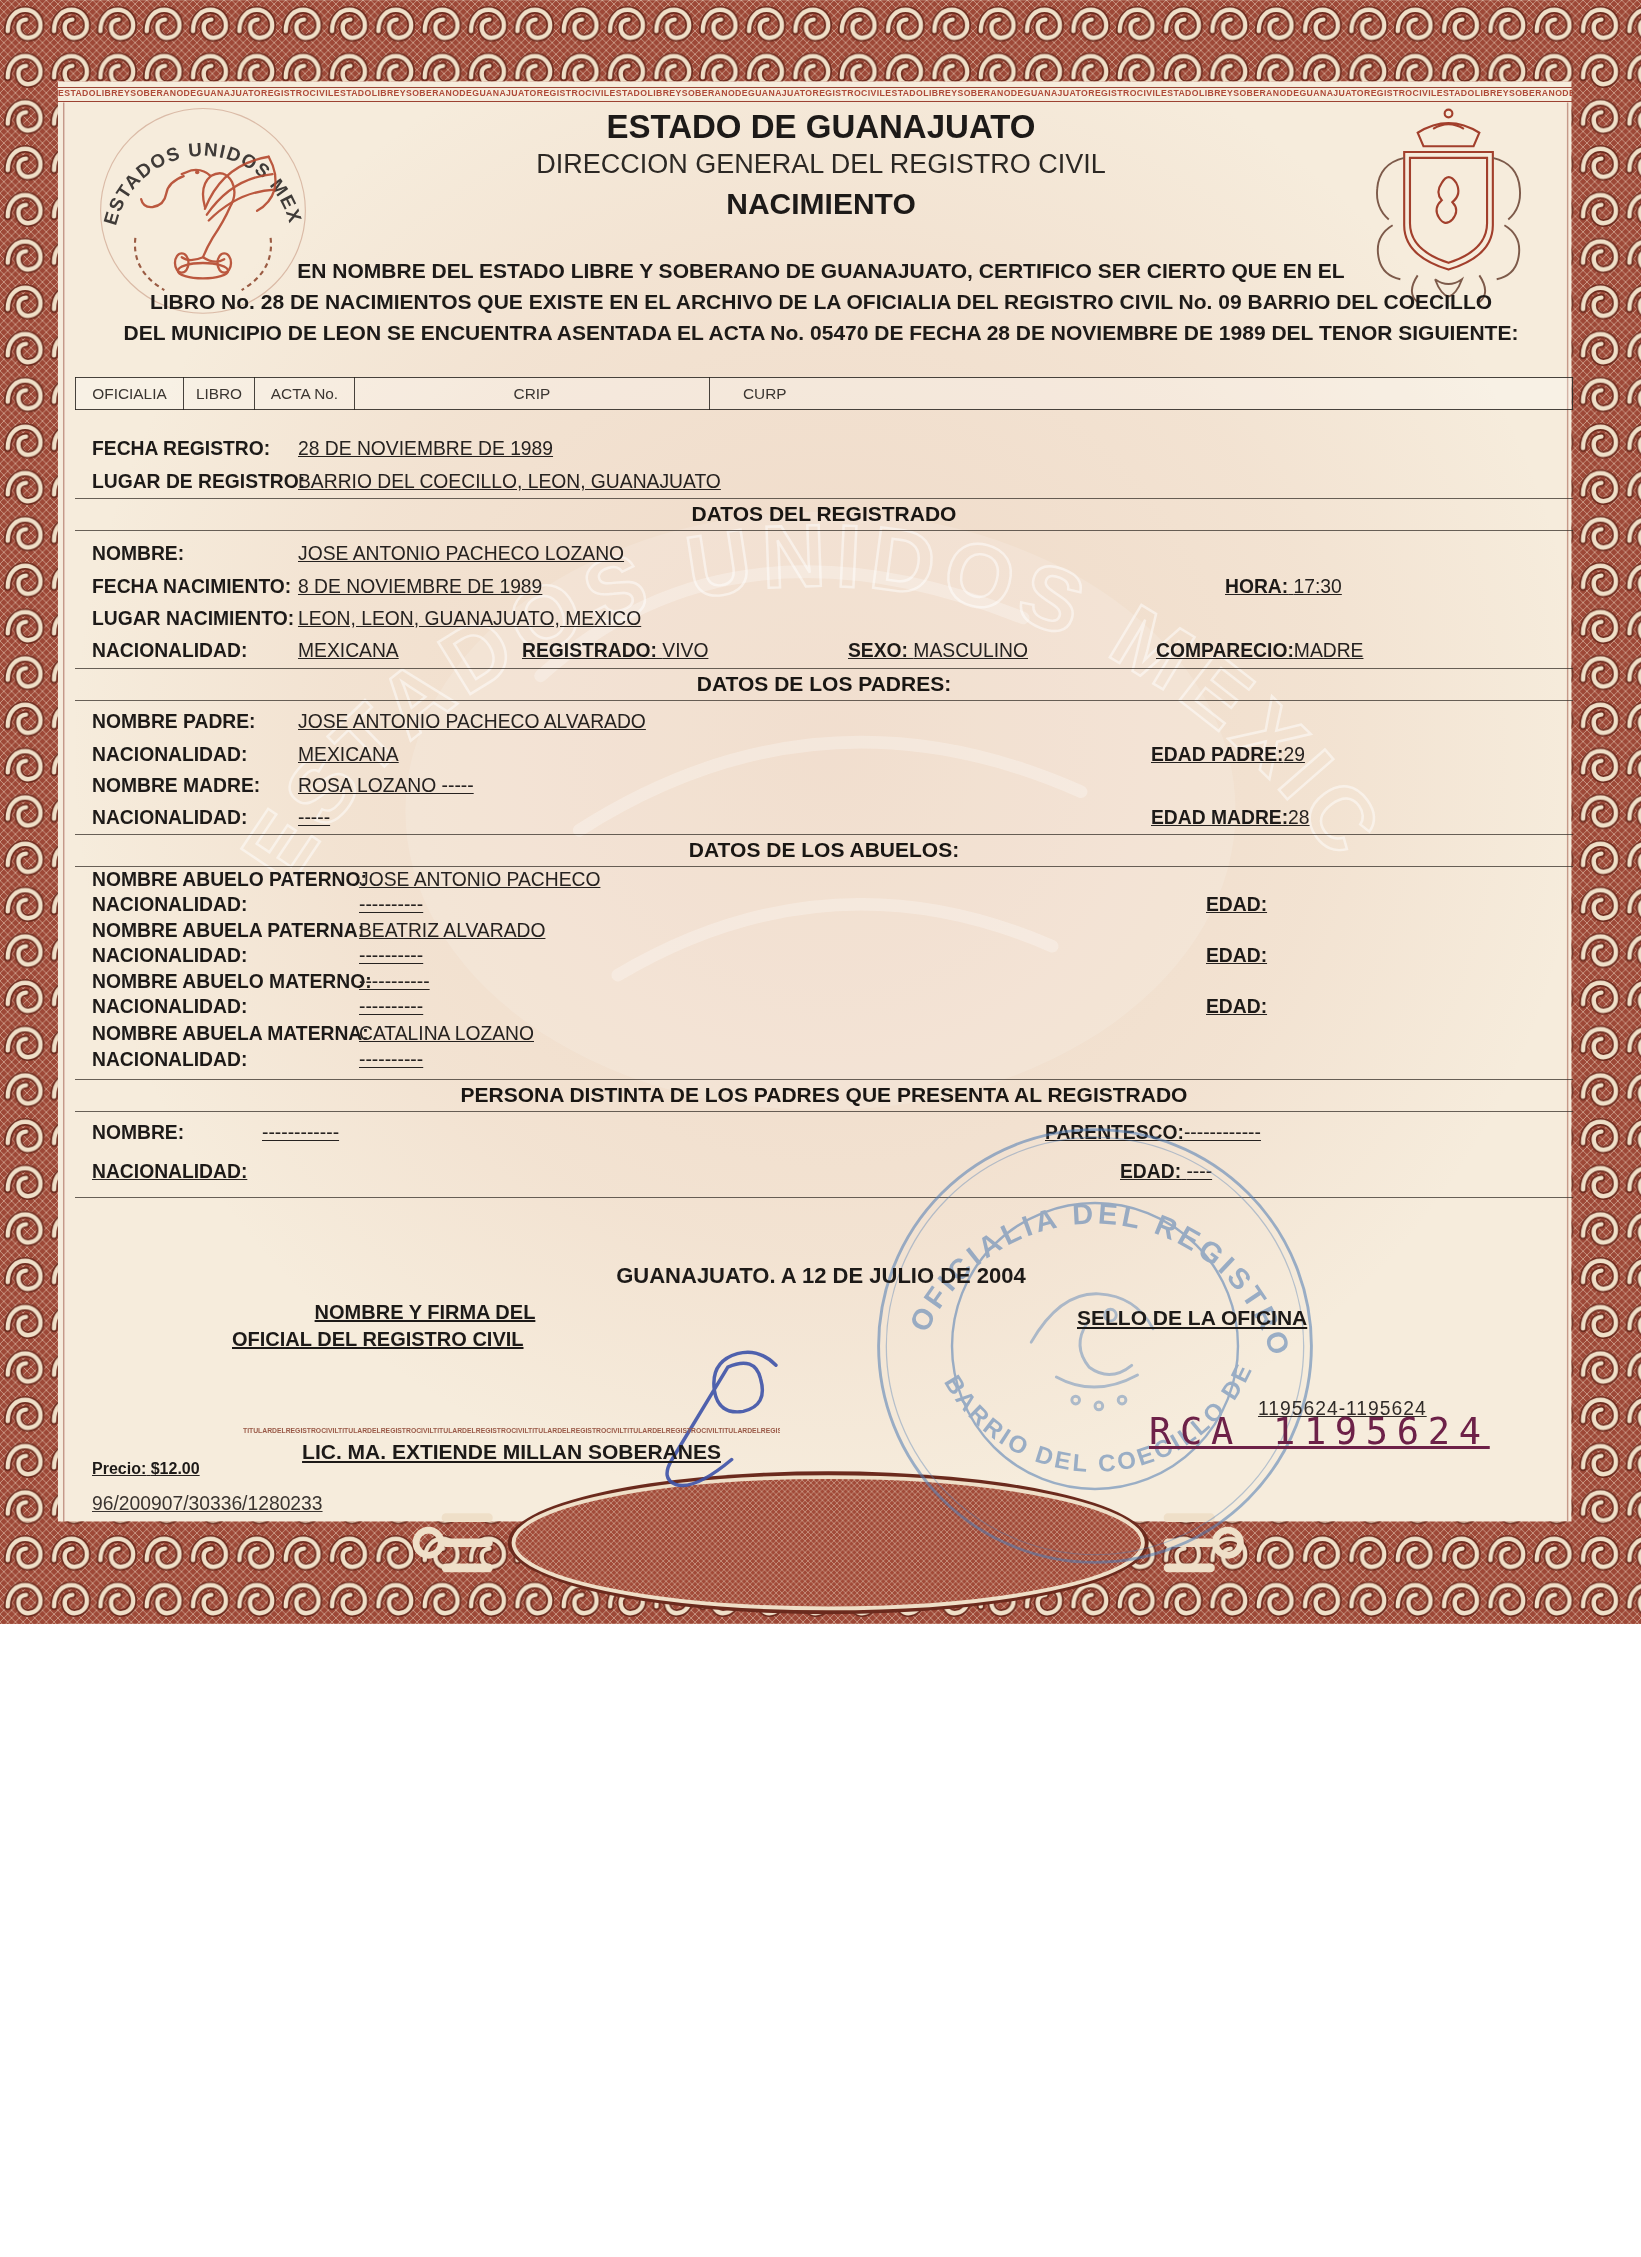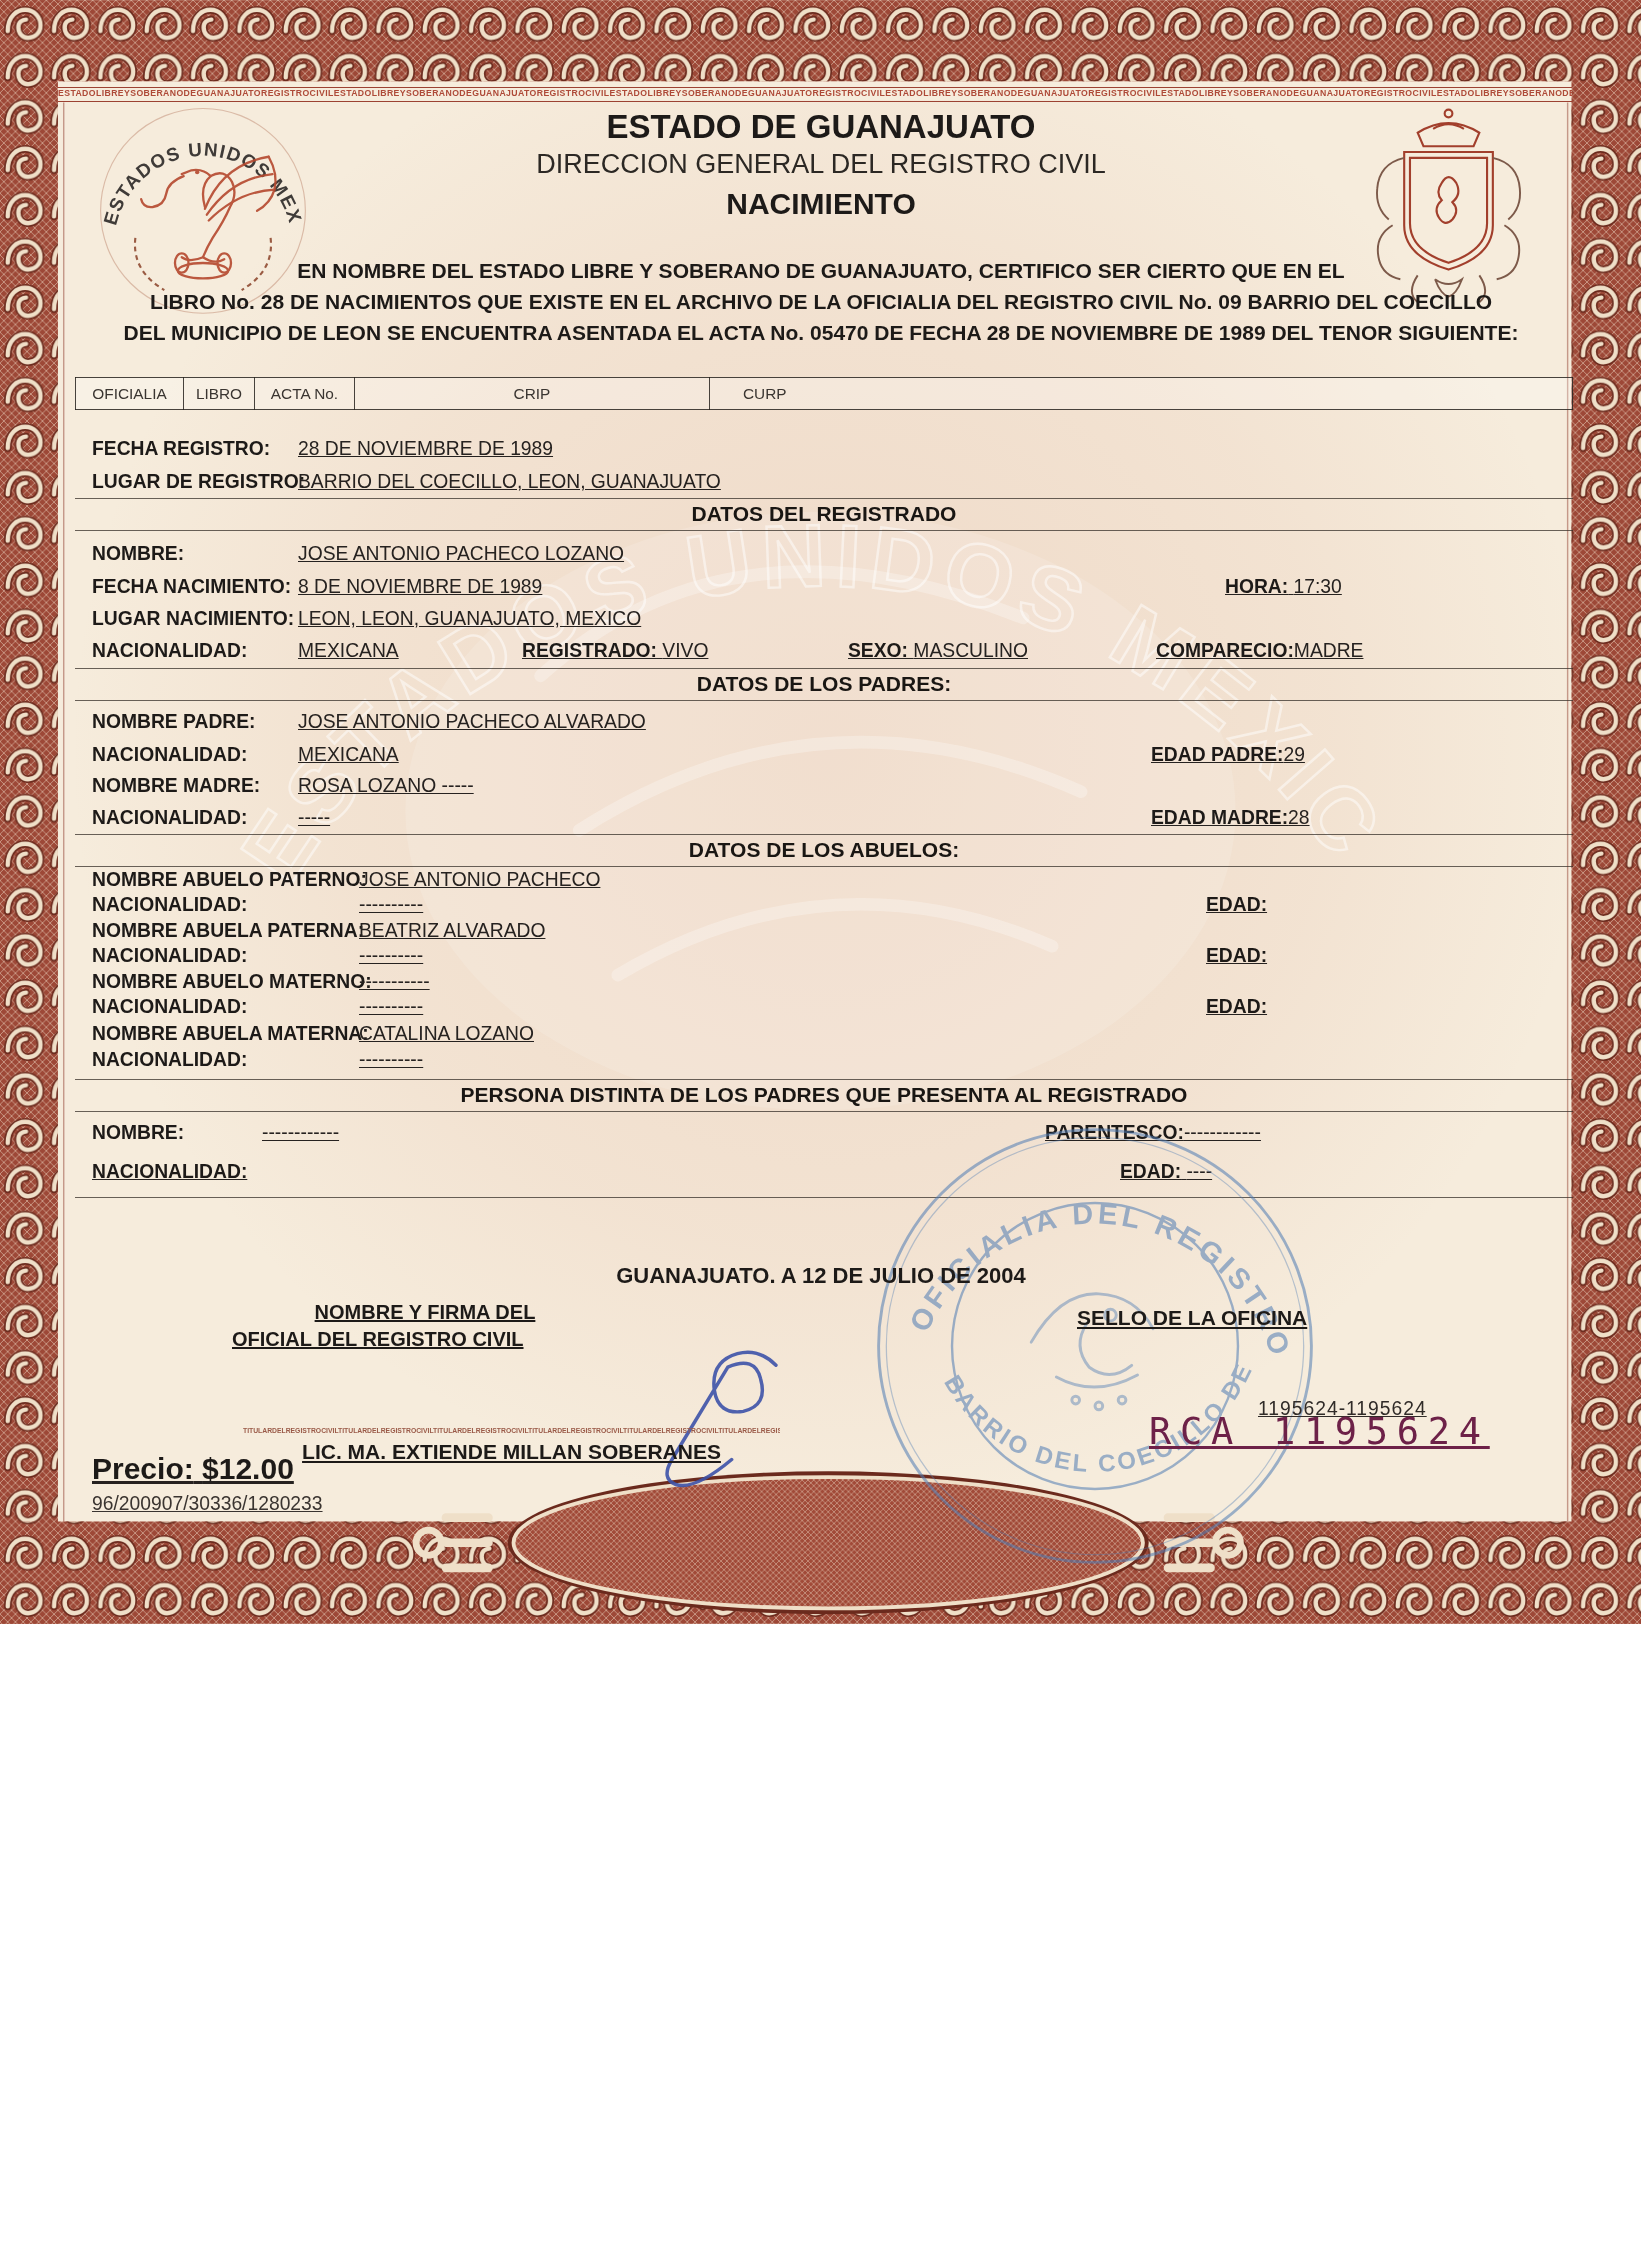--- a/index.html
+++ b/index.html
@@ -27,21 +27,21 @@
   table.regtable th{font-size:15.4px;font-weight:normal;color:#3a3531;height:29px;
                     border:1.5px solid rgba(40,35,30,.85);text-align:center;}
   table.regtable td{font-size:20px;color:#262220;height:42px;border:1.5px solid rgba(40,35,30,.85);
                     text-align:center;}
   table.regtable th.curp, table.regtable td.curp{text-align:left;padding-left:33px;}
   table.regtable td.curp{padding-left:193px;}
   .tint{position:absolute;top:100px;left:62px;right:73px;bottom:106px;pointer-events:none;
         background:radial-gradient(ellipse at 51% 46%, rgba(214,150,126,.22) 0%, rgba(214,150,126,.11) 46%, rgba(214,150,126,0) 70%);}
   #rca{font-family:"DejaVu Sans Mono",monospace;font-size:37px;letter-spacing:8.7px;color:#6d2148;}
   #serial-small{font-size:19.3px;letter-spacing:1px;color:#302b28;}
-  #precio{font-size:30px;}
+  #precio{font-size:16px;}
   #folio{font-size:19.3px;color:#3a3430;}
   #whitespace-below{position:absolute;top:1624px;left:0;width:1641px;height:633px;background:#ffffff;}
 </style>
 </head>
 <body>
 
 <div id="stage">
  <div id="cert">
 
   <div class="tint"></div>

